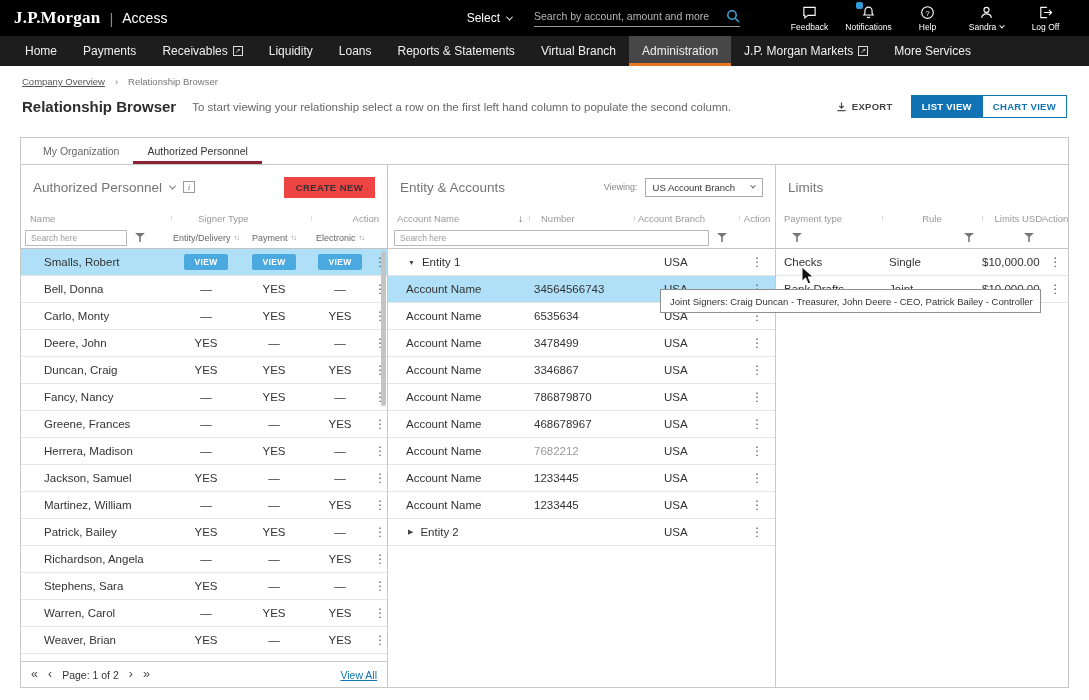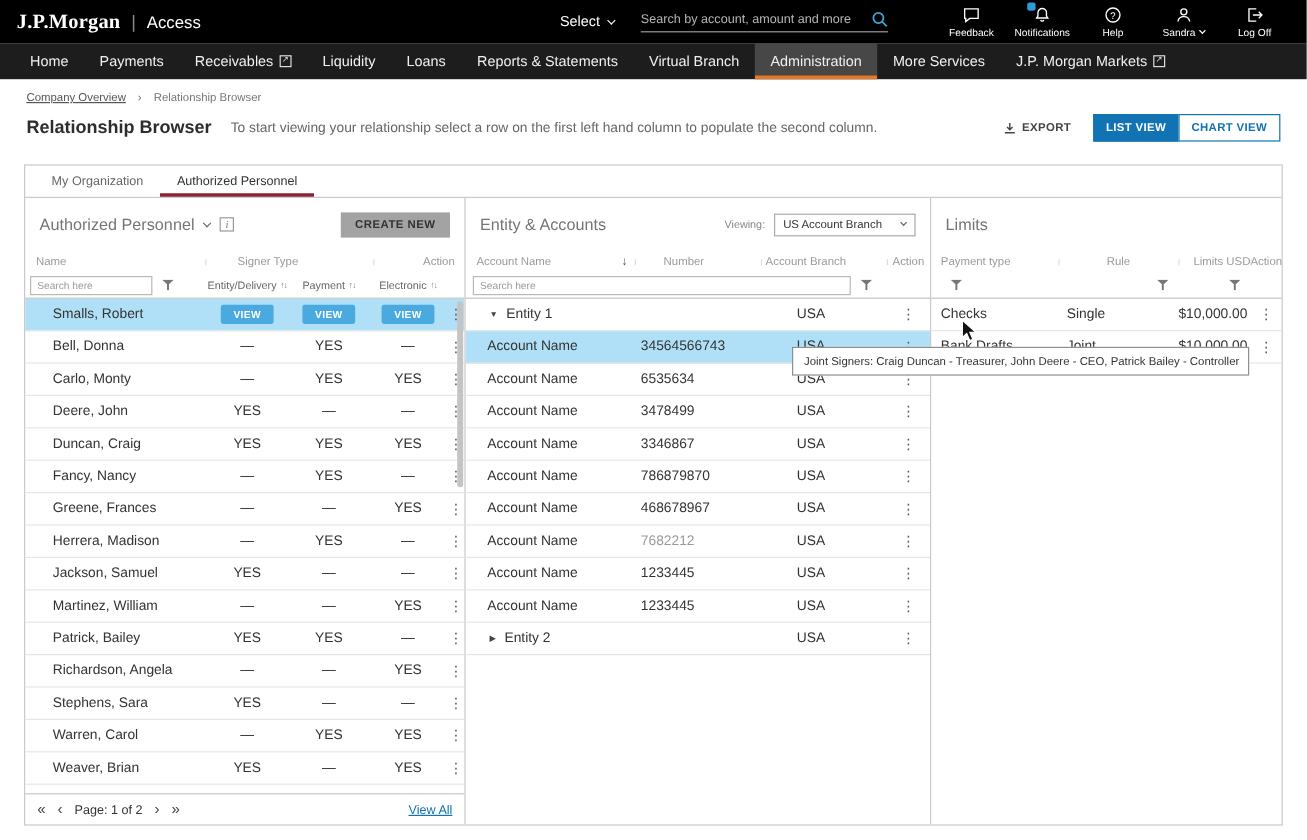--- a/index.html
+++ b/index.html
@@ -55,21 +55,21 @@
   .panels{flex:1;display:flex;min-height:0}
   .panel{display:flex;flex-direction:column;min-height:0}
   .p-left{width:367px;flex:none;border-right:1px solid #c9c9c9}
   .p-mid{width:388px;flex:none;border-right:1px solid #c9c9c9}
   .p-right{flex:1}
   .panel-head{height:44px;flex:none;display:flex;align-items:center;justify-content:space-between;padding:0 12px}
   .panel-title{font-size:13.5px;color:#757575;white-space:nowrap}
   .panel-title-wrap{display:flex;align-items:center;gap:8px}
   .info-ic{width:12px;height:12px;border:1px solid #999;color:#777;display:inline-flex;align-items:center;justify-content:center;cursor:pointer}
   .info-ic::before{content:"i";font-family:"Liberation Serif",serif;font-size:9px;font-style:italic}
-  .create-btn{background:#a3a3a3;border:none;font-family:inherit;font-size:9.5px;font-weight:700;color:#333;padding:5px 12px;letter-spacing:.4px;cursor:pointer}
+  .create-btn{background:#ef4444;border:none;font-family:inherit;font-size:9.5px;font-weight:700;color:#333;padding:5px 12px;letter-spacing:.4px;cursor:pointer}
 
   
   .colhead{height:18px;flex:none;display:grid;align-items:center;font-size:9.5px;color:#9a9a9a}
   .ch{position:relative;white-space:nowrap}
   .ch.sepl::before{content:"";position:absolute;left:0;top:3px;bottom:3px;width:1px;background:#ddd}
   .filterrow{height:22px;flex:none;align-items:center;border-bottom:1px solid #c3c3c3;font-size:9px;color:#666}
   .mini-search{height:16px;border:1px solid #b9b9b9;font-size:8.5px;padding:0 5px;color:#333;font-family:inherit;outline:none}
   .mini-search::placeholder{color:#9b9b9b}
   .funnel{width:10px;height:9px;display:inline-block;background:#777;clip-path:polygon(0 0,100% 0,58% 42%,58% 100%,42% 100%,42% 42%);cursor:pointer;flex:none}
   .sortpair{font-size:7.5px;color:#888;letter-spacing:-1px}
@@ -95,21 +95,21 @@
   .kebab-cell{text-align:center}
   .kebab{font-size:12px;color:#555;cursor:pointer;line-height:1}
   .pager{height:26px;flex:none;border-top:1px solid #c9c9c9;display:flex;align-items:center;padding:0 10px;gap:10px;font-size:10.5px;color:#333}
   .pg-btn{font-size:12.5px;color:#444;cursor:pointer;line-height:1}
   .view-all{margin-left:auto;color:var(--accent-blue,#1173b4);text-decoration:underline;cursor:pointer;font-size:10.5px}
 
   
   .m-grid{display:grid;grid-template-columns:1fr 105px 105px 36px}
   .colhead.m-grid .name{padding-left:9px;display:flex;align-items:center}
   .colhead.m-grid .name .sortdesc{margin-left:auto;padding-right:6px}
-  .colhead.m-grid .num-h{padding-left:24px}
+  .colhead.m-grid .num-h{padding-left:12px}
   .colhead.m-grid .br-h{padding-left:4px}
   .colhead.m-grid .action{text-align:center}
   .filterrow.mid-f{display:flex;padding:0 6px;gap:8px}
   .filterrow.mid-f .mini-search{flex:1;max-width:330px}
   .filterrow.mid-f .tail{width:34px}
   .arow{height:27px;display:grid;align-items:center;border-bottom:1px solid #e6e6e6;font-size:11.5px;color:#333;cursor:pointer}
   .arow .name{display:flex;align-items:center;gap:7px;padding-left:20px;white-space:nowrap}
   .arow .name.indent{padding-left:18px}
   .tri{font-size:7px;color:#444;cursor:pointer}
   .arow.selected{background:var(--selected-row,#b0e0f7)}
@@ -231,25 +231,25 @@
       <div class="nav-item">
         <span>Reports &amp; Statements</span>
       </div>
       <div class="nav-item">
         <span>Virtual Branch</span>
       </div>
       <div class="nav-item active">
         <span>Administration</span>
       </div>
       <div class="nav-item">
-        <span>More Services</span>
-      </div>
-      <div class="nav-item">
         <span>J.P. Morgan Markets</span>
         <span class="ext-ic">↗</span>
+      </div>
+      <div class="nav-item">
+        <span>More Services</span>
       </div>
     </nav>
 
   <div class="breadcrumb">
     <a class="bc-link">Company Overview</a>
     <span class="bc-sep">›</span>
     <span class="bc-cur">Relationship Browser</span>
   </div>
 
   <div class="pagehead">

